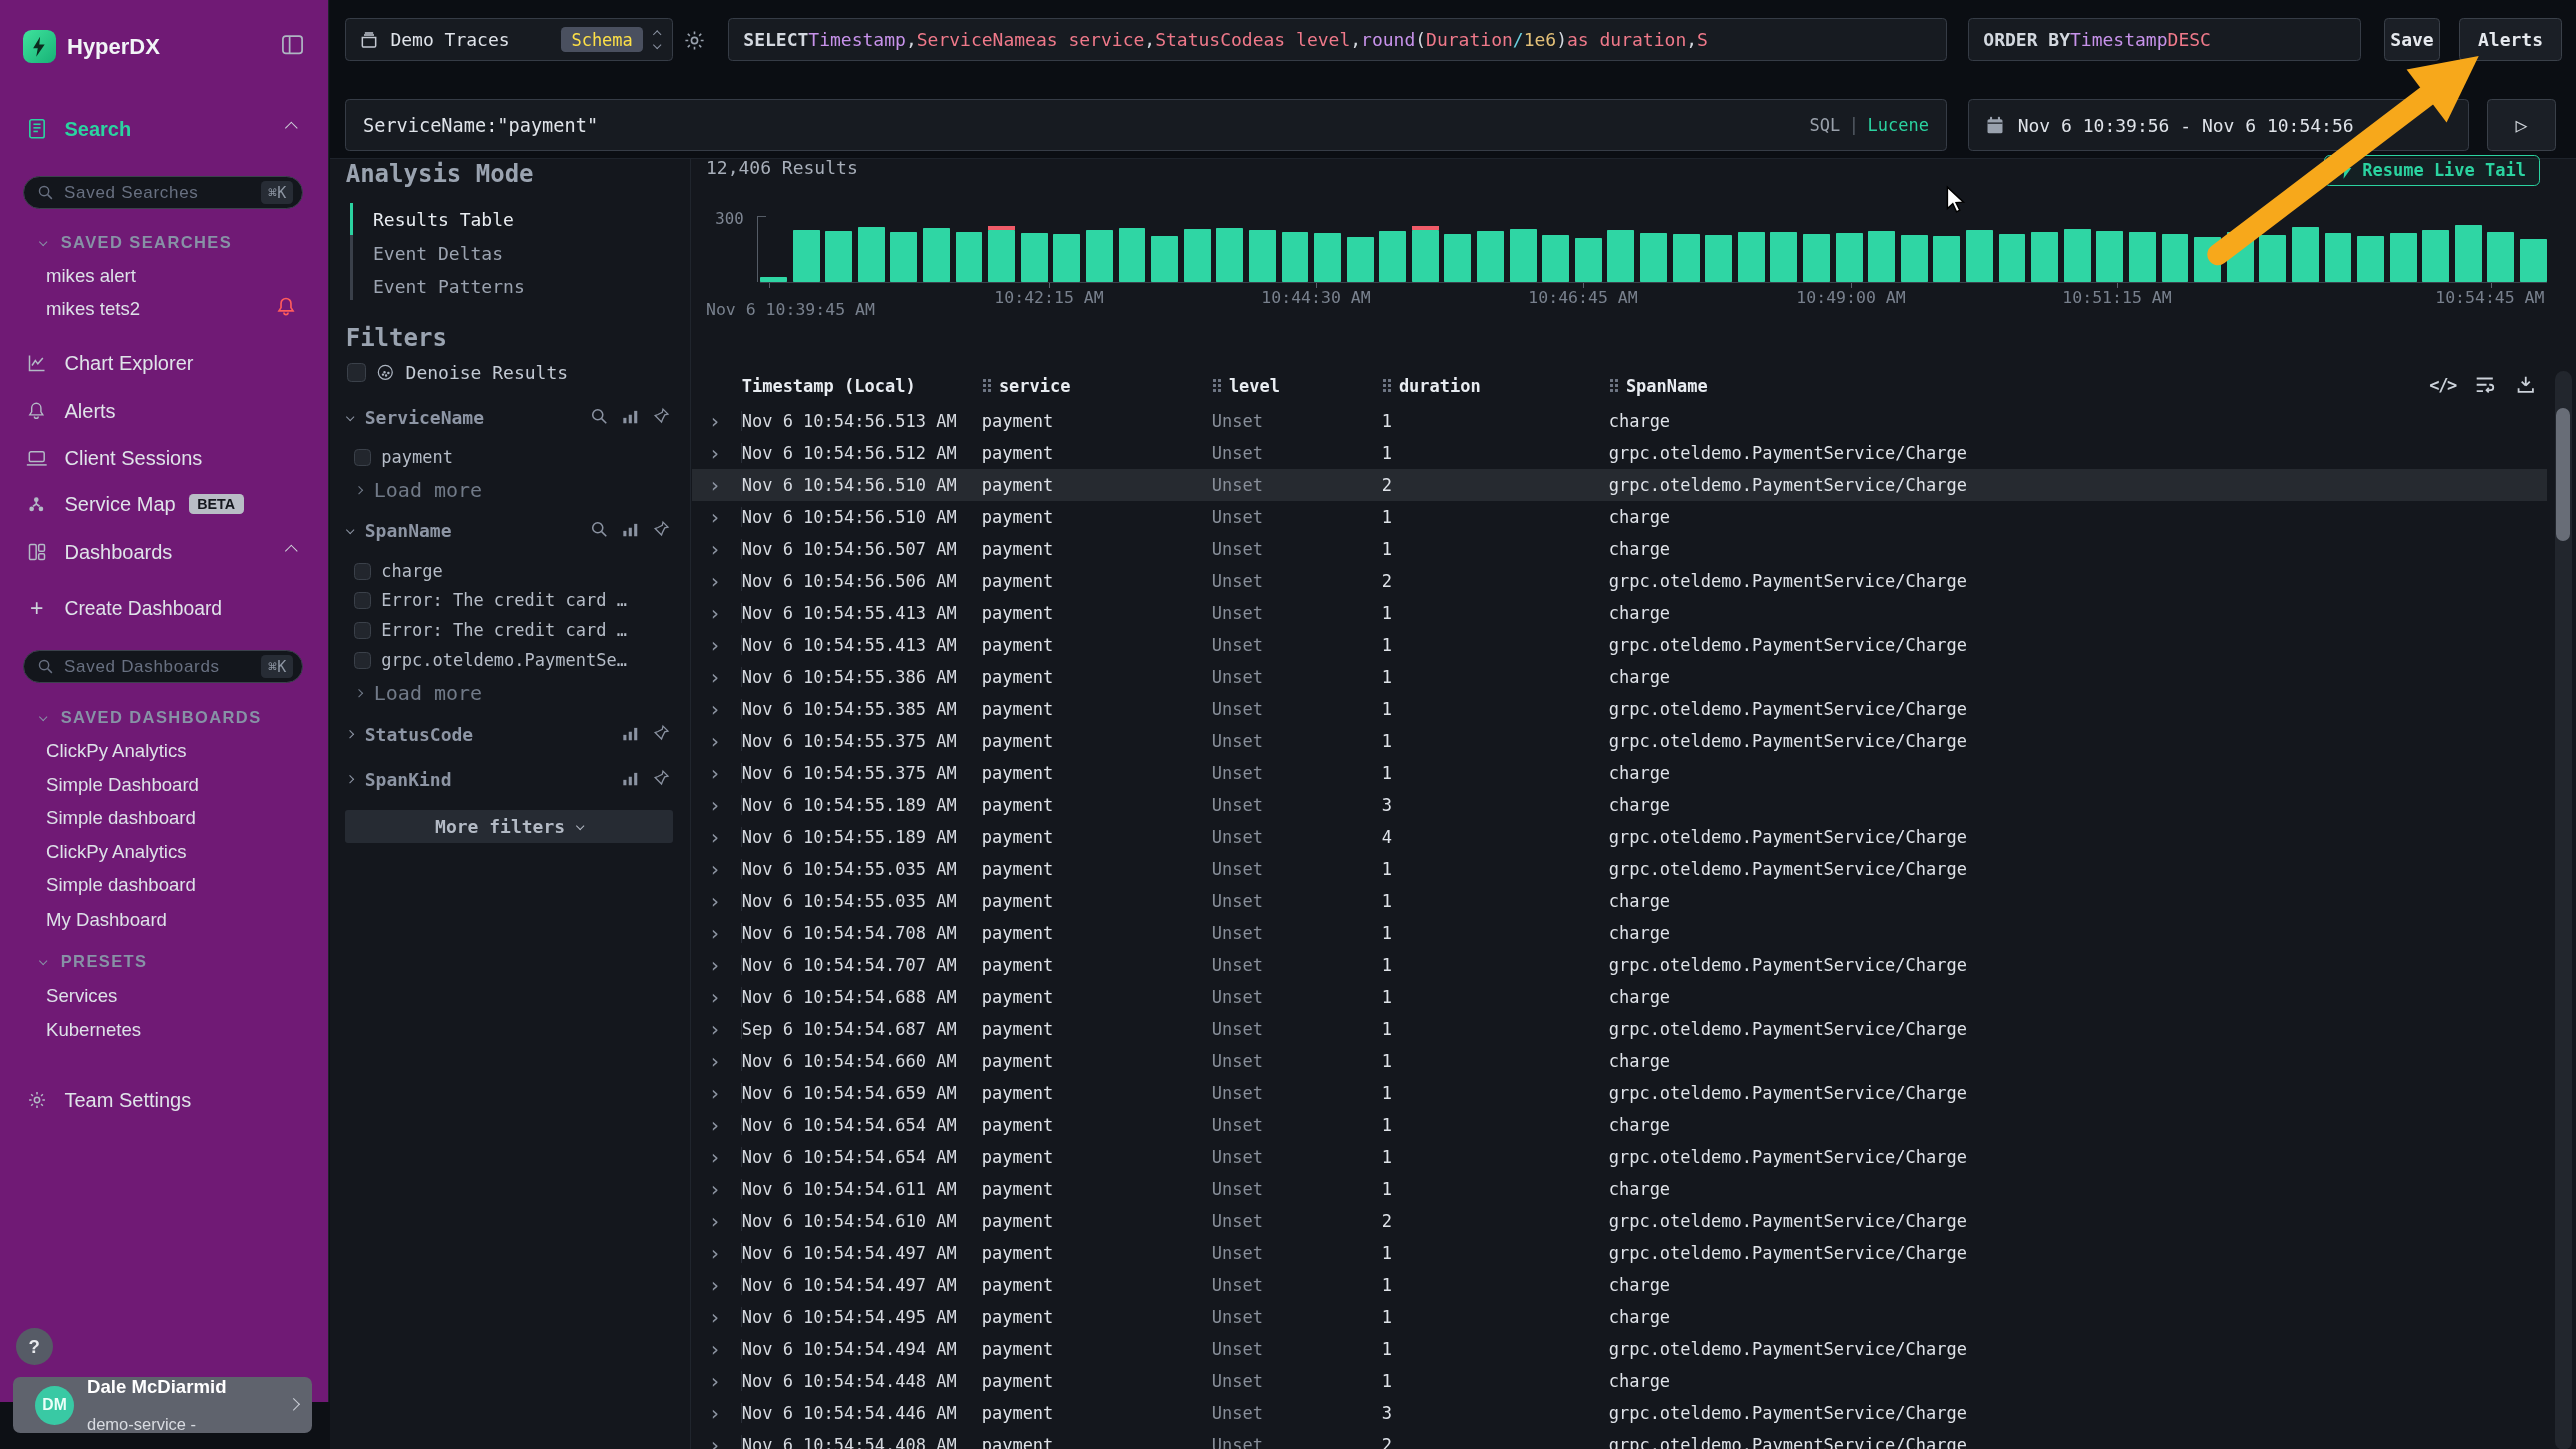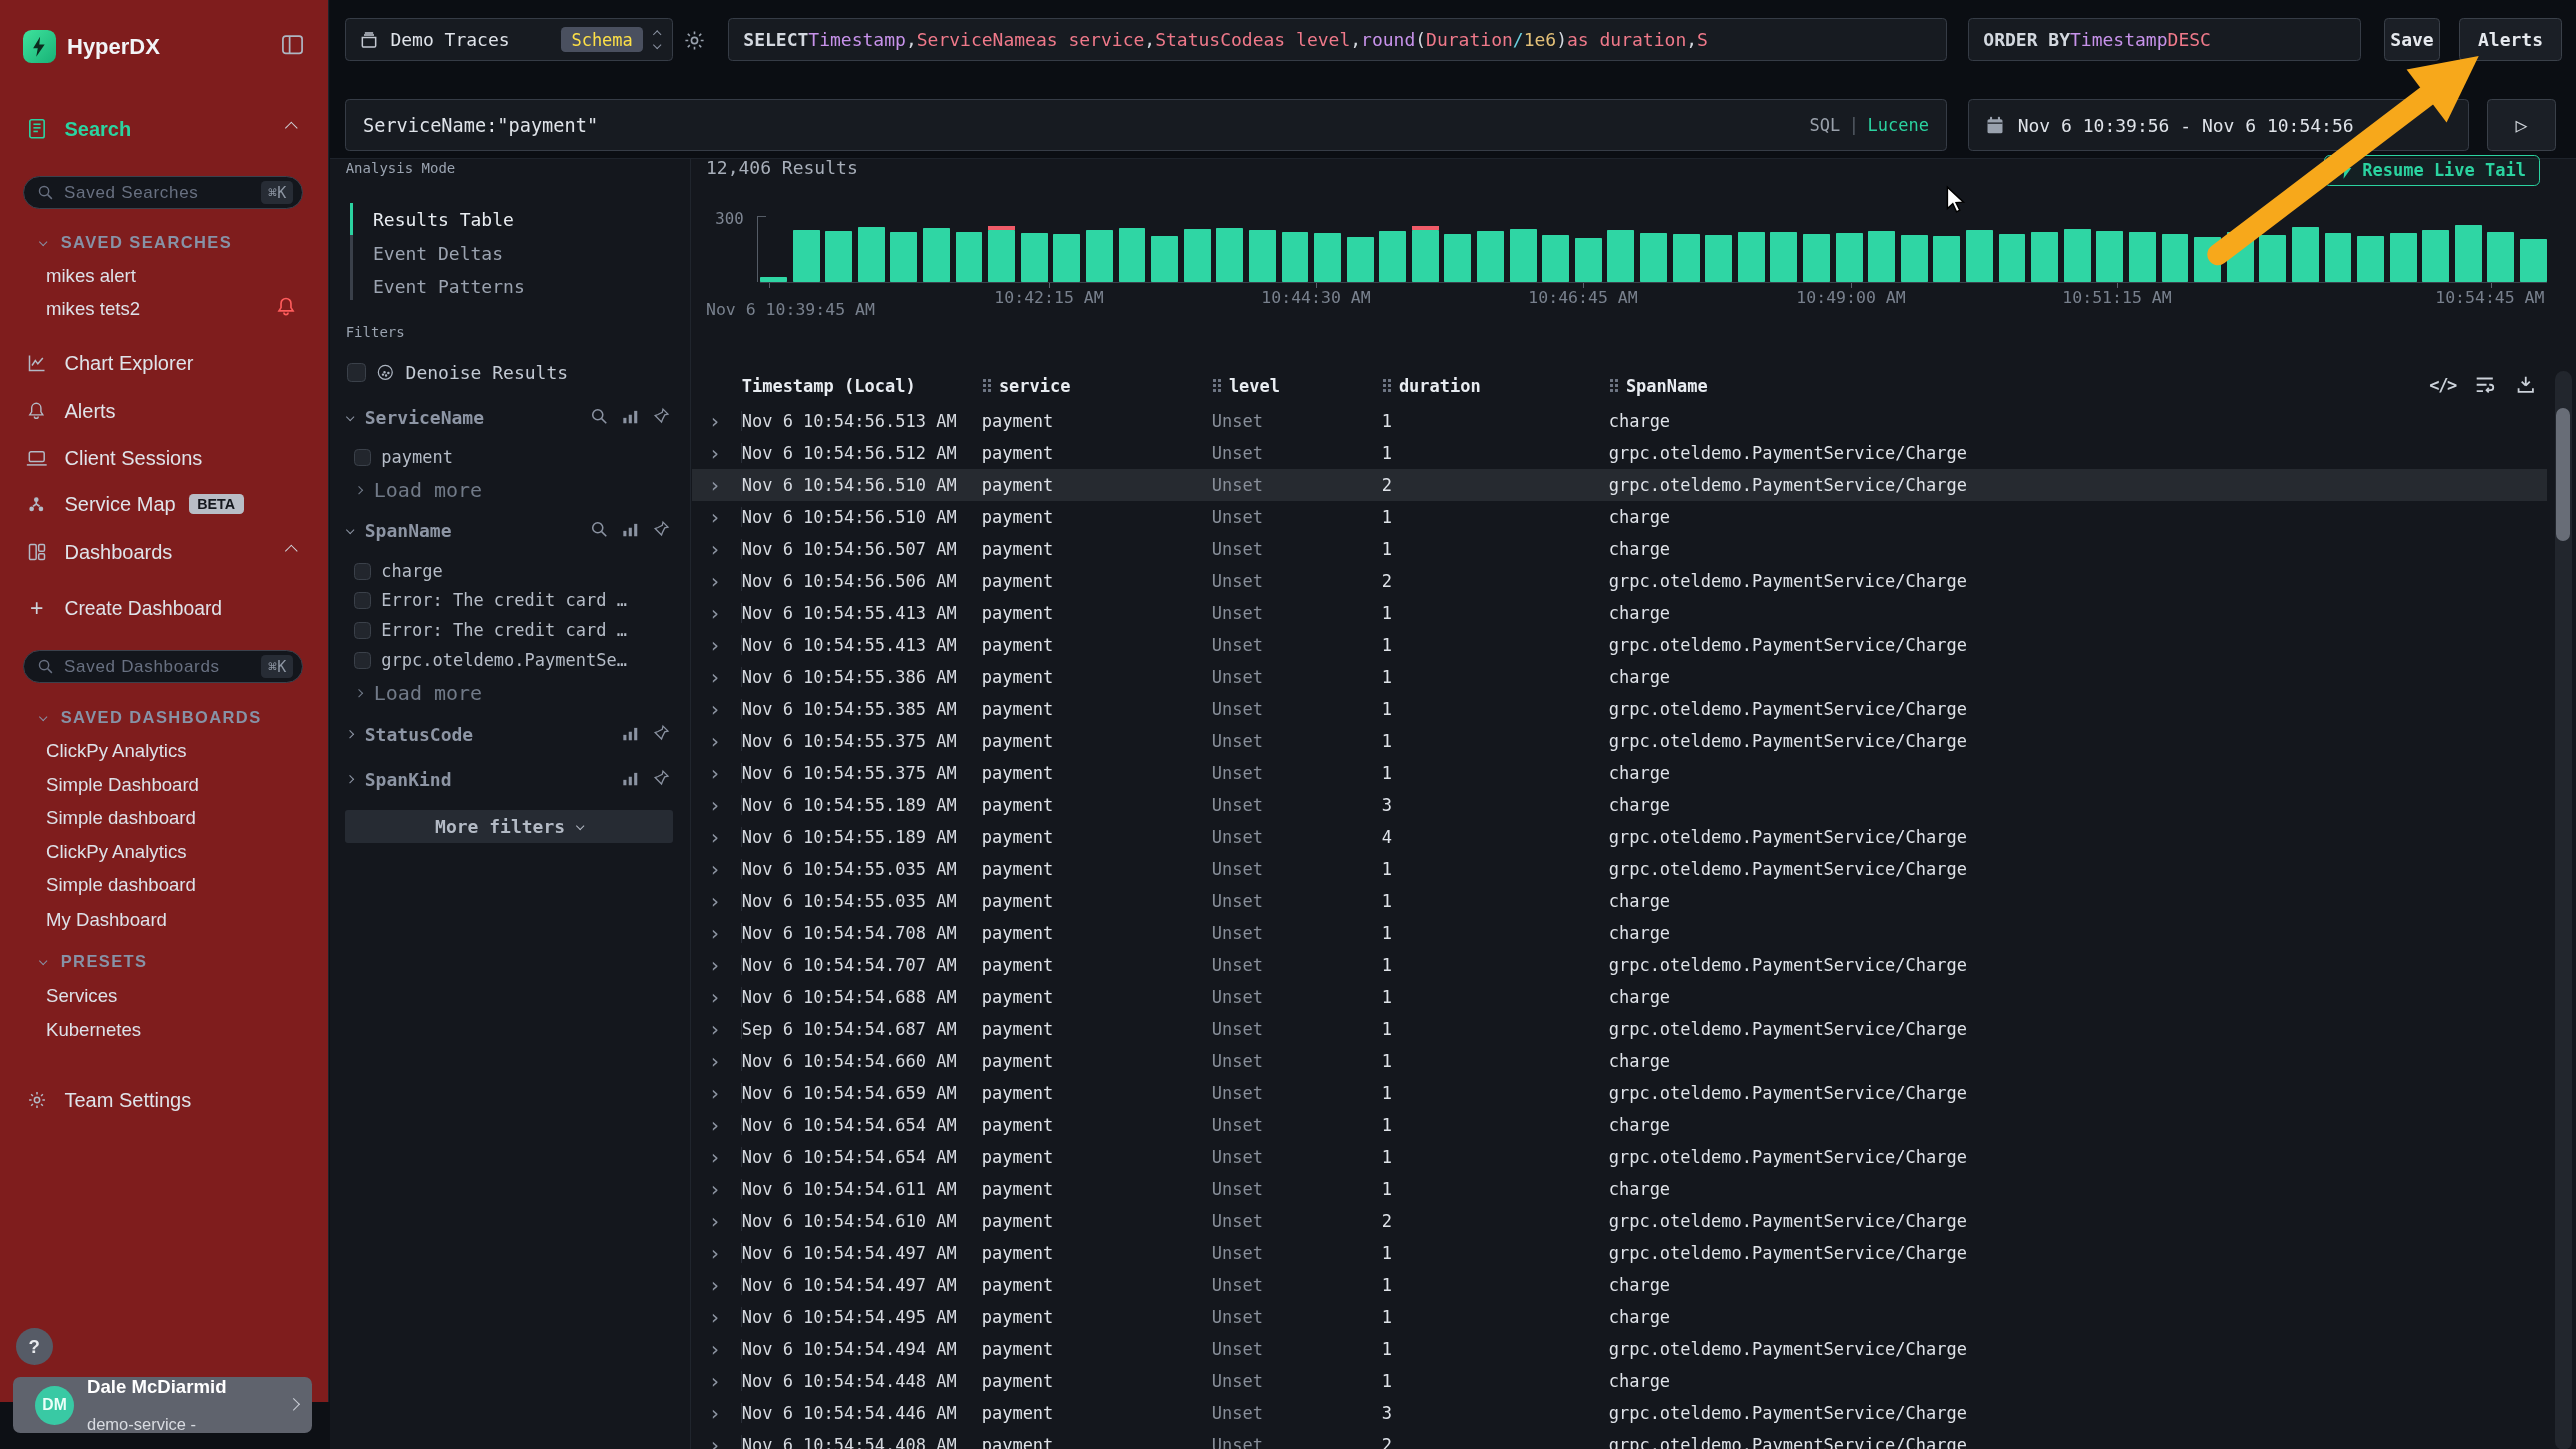--- a/index.html
+++ b/index.html
@@ -9,21 +9,21 @@
   .abs { position:absolute; }
 
   
   .chev { display:inline-block; width:8.6px; height:8.6px; border-right:1.8px solid currentColor; border-bottom:1.8px solid currentColor; }
   .chev.down  { transform:rotate(45deg); }
   .chev.up    { transform:rotate(-135deg); }
   .chev.right { transform:rotate(-45deg); }
   .chev.sm { width:6.4px; height:6.4px; border-width:1.4px; }
 
   
-  #sidebar { position:absolute; left:0; top:0; width:329px; height:1402px; background:#7f1d1d; border-right:0.7px solid #1d222a; }
+  #sidebar { position:absolute; left:0; top:0; width:329px; height:1402px; background:#701a75; border-right:0.7px solid #1d222a; }
   .logo-badge { position:absolute; left:23px; top:30px; width:33px; height:33px; border-radius:8.6px; background:linear-gradient(135deg,#3fe39d,#17b176); display:flex; align-items:center; justify-content:center; }
   .logo-title { position:absolute; left:67px; top:34px; font-size:22px; font-weight:bold; color:#f2f4f7; }
   .collapse-ic { position:absolute; right:24px; top:34px; color:#aeb6c2; }
   .nav-row { position:absolute; left:0; width:329px; height:40px; display:flex; align-items:center; cursor:pointer; }
   .nav-row .ic { width:21.5px; margin-left:26px; color:#b3bac6; display:flex; justify-content:center; }
   .nav-row .lbl { margin-left:17px; font-size:20px; color:#dfe3e9; }
   .nav-row .rchev-up { position:absolute; right:33px; color:#cfd4da; }
   .green { color:#2bd3a0 !important; }
   .search-pill { position:absolute; left:23px; width:280px; height:33px; border:0.7px solid #3b414c; border-radius:16.5px; background:#13161c; display:flex; align-items:center; padding:0 8.6px 0 13px; }
   .search-pill .ph { margin-left:10px; font-size:17px; color:#687081; letter-spacing:0.7px; flex:1; }
@@ -50,21 +50,21 @@
   .tok-yellow { color:#e3c078; }
   .tok-plain { color:#d3d8df; }
   .btn { position:absolute; background:#1b1f26; border:0.7px solid #3a4049; border-radius:4.3px; color:#e6e9ee; font-weight:bold; font-size:18px; display:flex; align-items:center; justify-content:center; cursor:pointer; }
   .schema-badge { background:#4a505f; color:#fde047; border-radius:4.3px; font-size:17px; padding:2.9px 10px; }
   .updown { display:flex; flex-direction:column; gap:4.3px; margin-left:11.4px; color:#8b93a2; }
   .lang-toggle { position:absolute; right:17px; font-size:17px; color:#9aa1ab; }
   .lang-toggle .sep { color:#555c66; margin:0 8.6px; }
 
   
   #fpanel { position:absolute; left:330px; top:159px; width:360px; bottom:0; background:#14171d; }
-  .p-label { position:absolute; left:15.7px; font-size:14px; font-weight:normal; color:#9aa3b0; }
+  .p-label { position:absolute; left:15.7px; font-size:24px; font-weight:bold; color:#9aa3b0; }
   .mode-item { position:absolute; left:43px; font-size:18px; color:#9ba3b0; cursor:pointer; }
   .mode-item.active { color:#e9edf2; }
   .rail { position:absolute; left:20px; top:44px; width:2.9px; height:97px; background:#3a404a; }
   .rail-active { position:absolute; left:20px; top:44px; width:2.9px; height:31.5px; background:#2bd3a0; }
   .cb { display:inline-block; width:18.6px; height:18.6px; border-radius:4.3px; background:#22262d; border:1.1px solid #3b414a; }
   .f-group-h { position:absolute; left:17px; display:flex; align-items:center; gap:11.4px; color:#8d95a4; font-size:18px; font-weight:bold; cursor:pointer; }
   .g-icons { position:absolute; display:flex; gap:13px; align-items:center; color:#8b93a2; }
   .f-item { position:absolute; display:flex; align-items:center; gap:10.7px; font-size:17px; color:#b6bdc8; cursor:pointer; }
   .loadmore { position:absolute; display:flex; align-items:center; gap:11.4px; color:#717a88; font-size:20px; cursor:pointer; }
   .morefilters { position:absolute; left:15px; top:651px; width:328px; height:33px; background:#262b33; border-radius:2.9px; color:#b3bac5; font-weight:bold; font-size:18px; display:flex; align-items:center; justify-content:center; gap:11.4px; cursor:pointer; }

